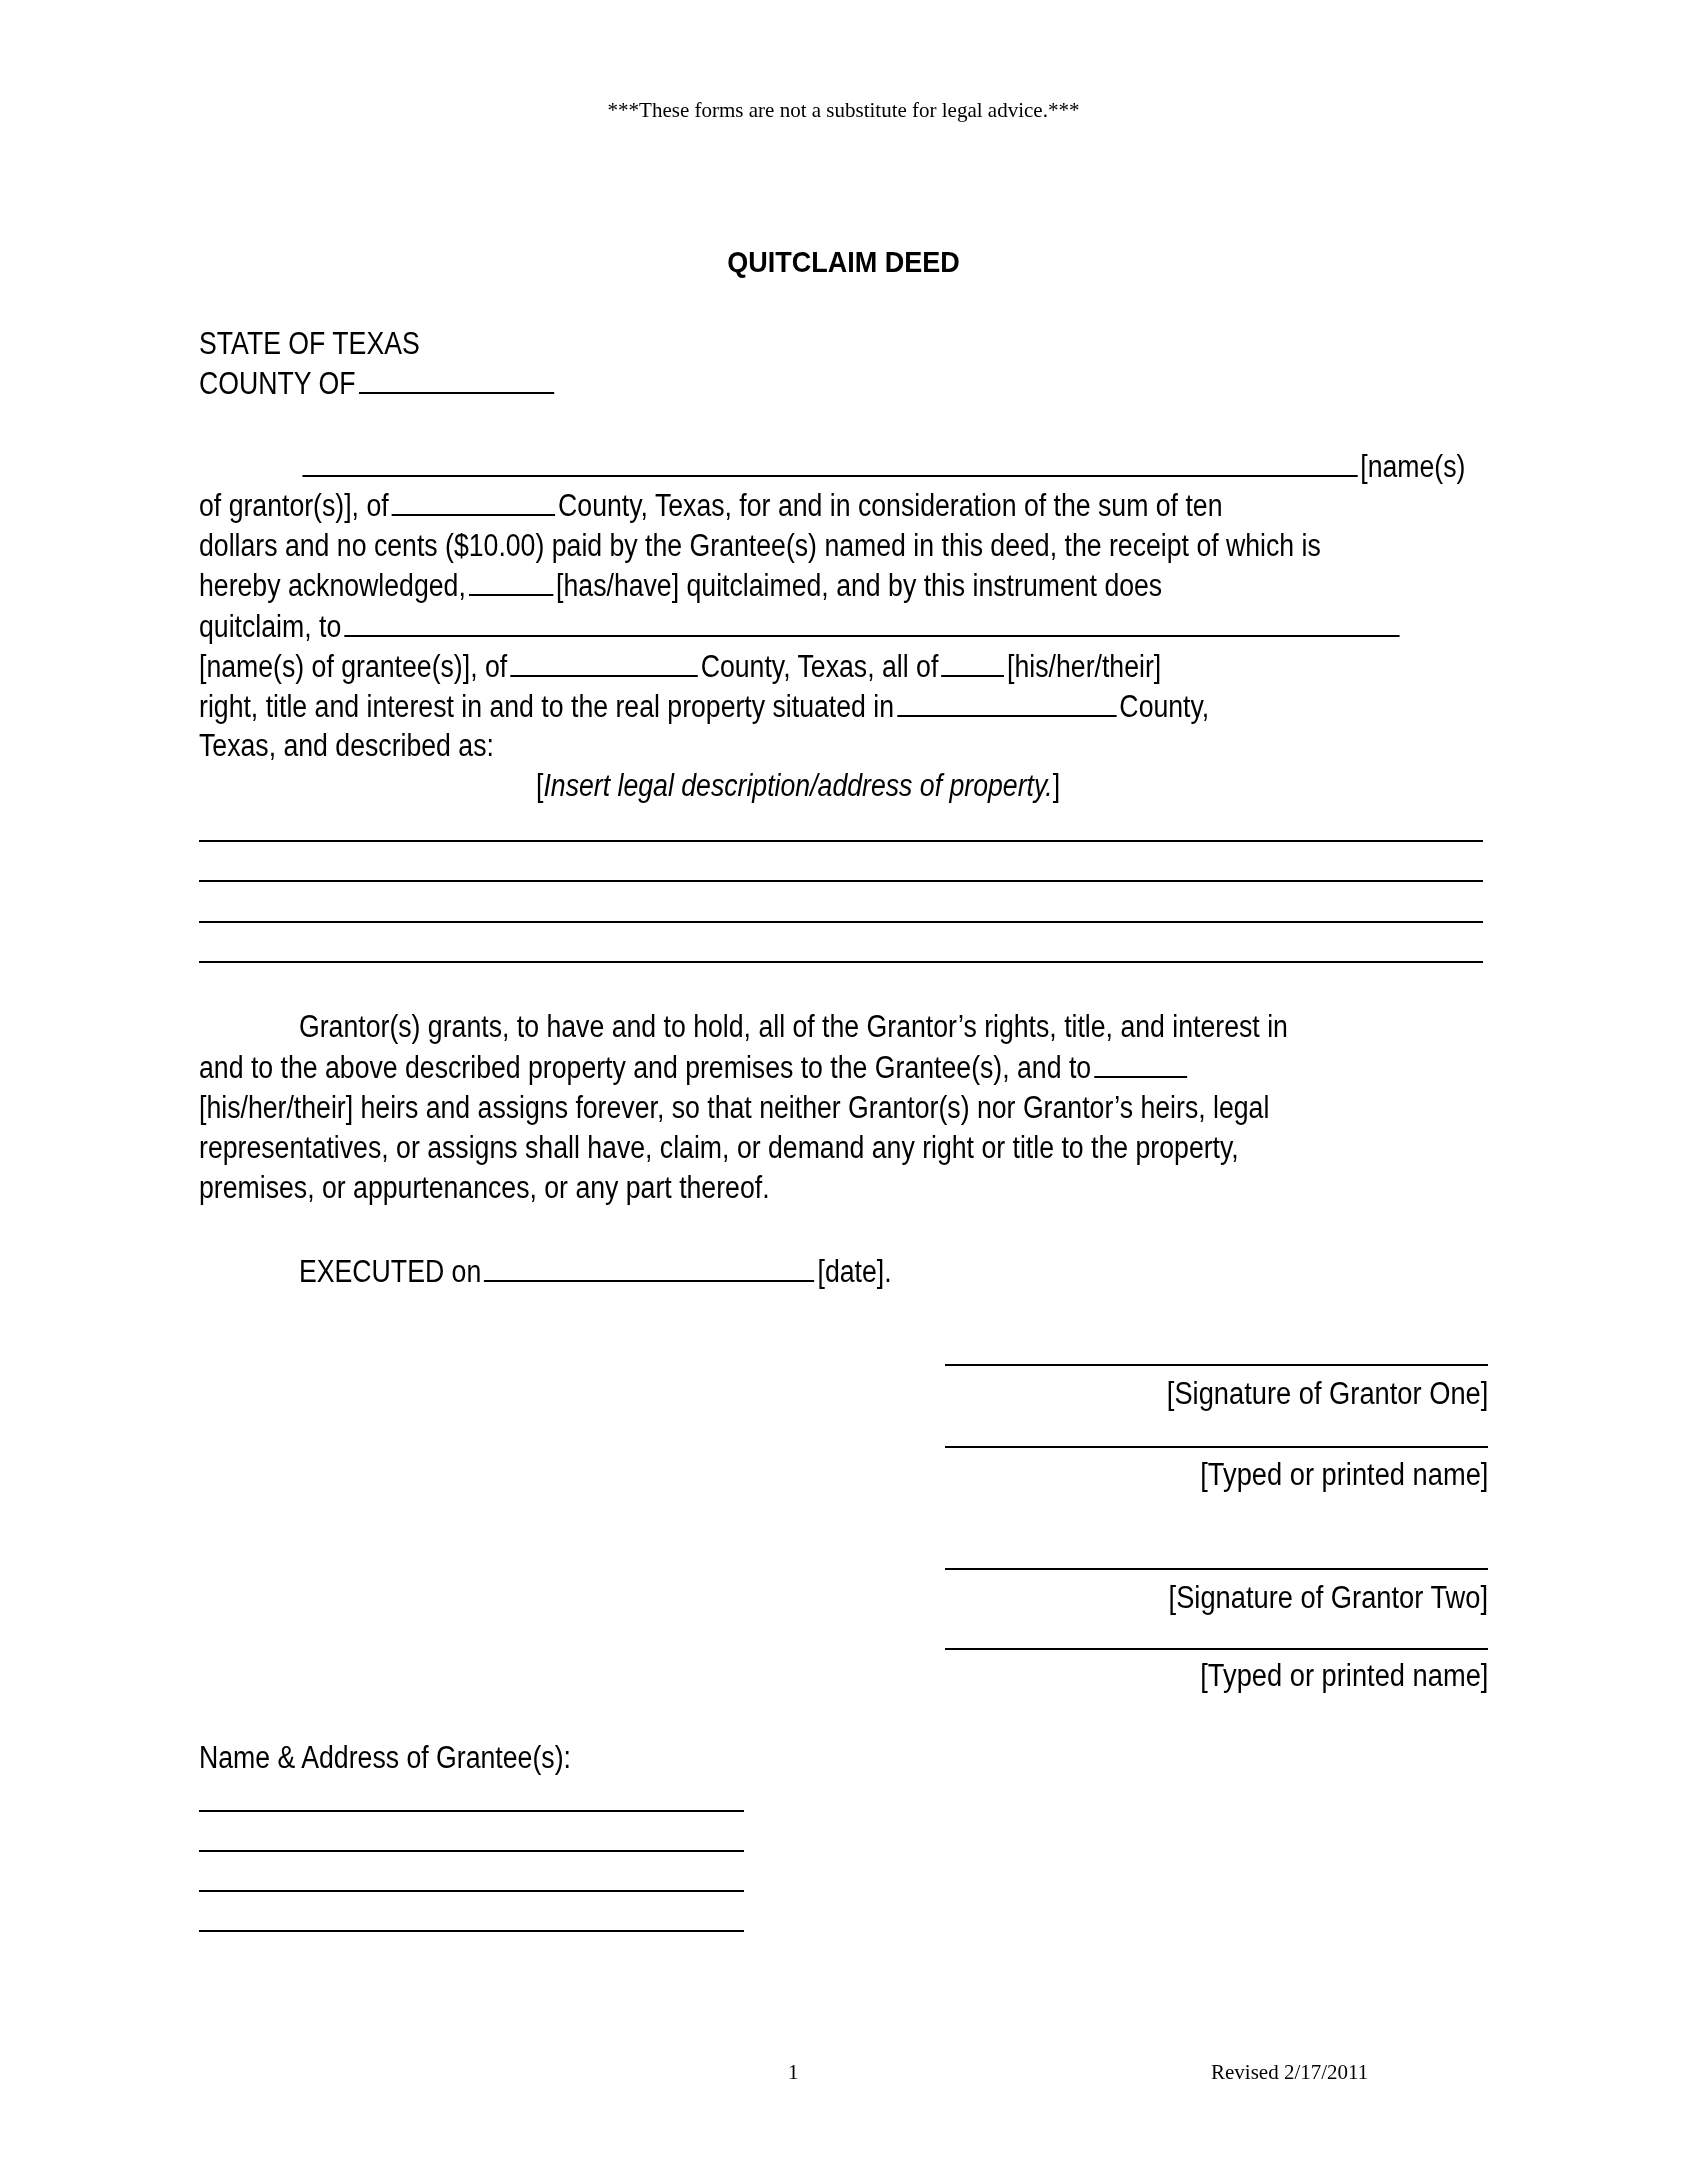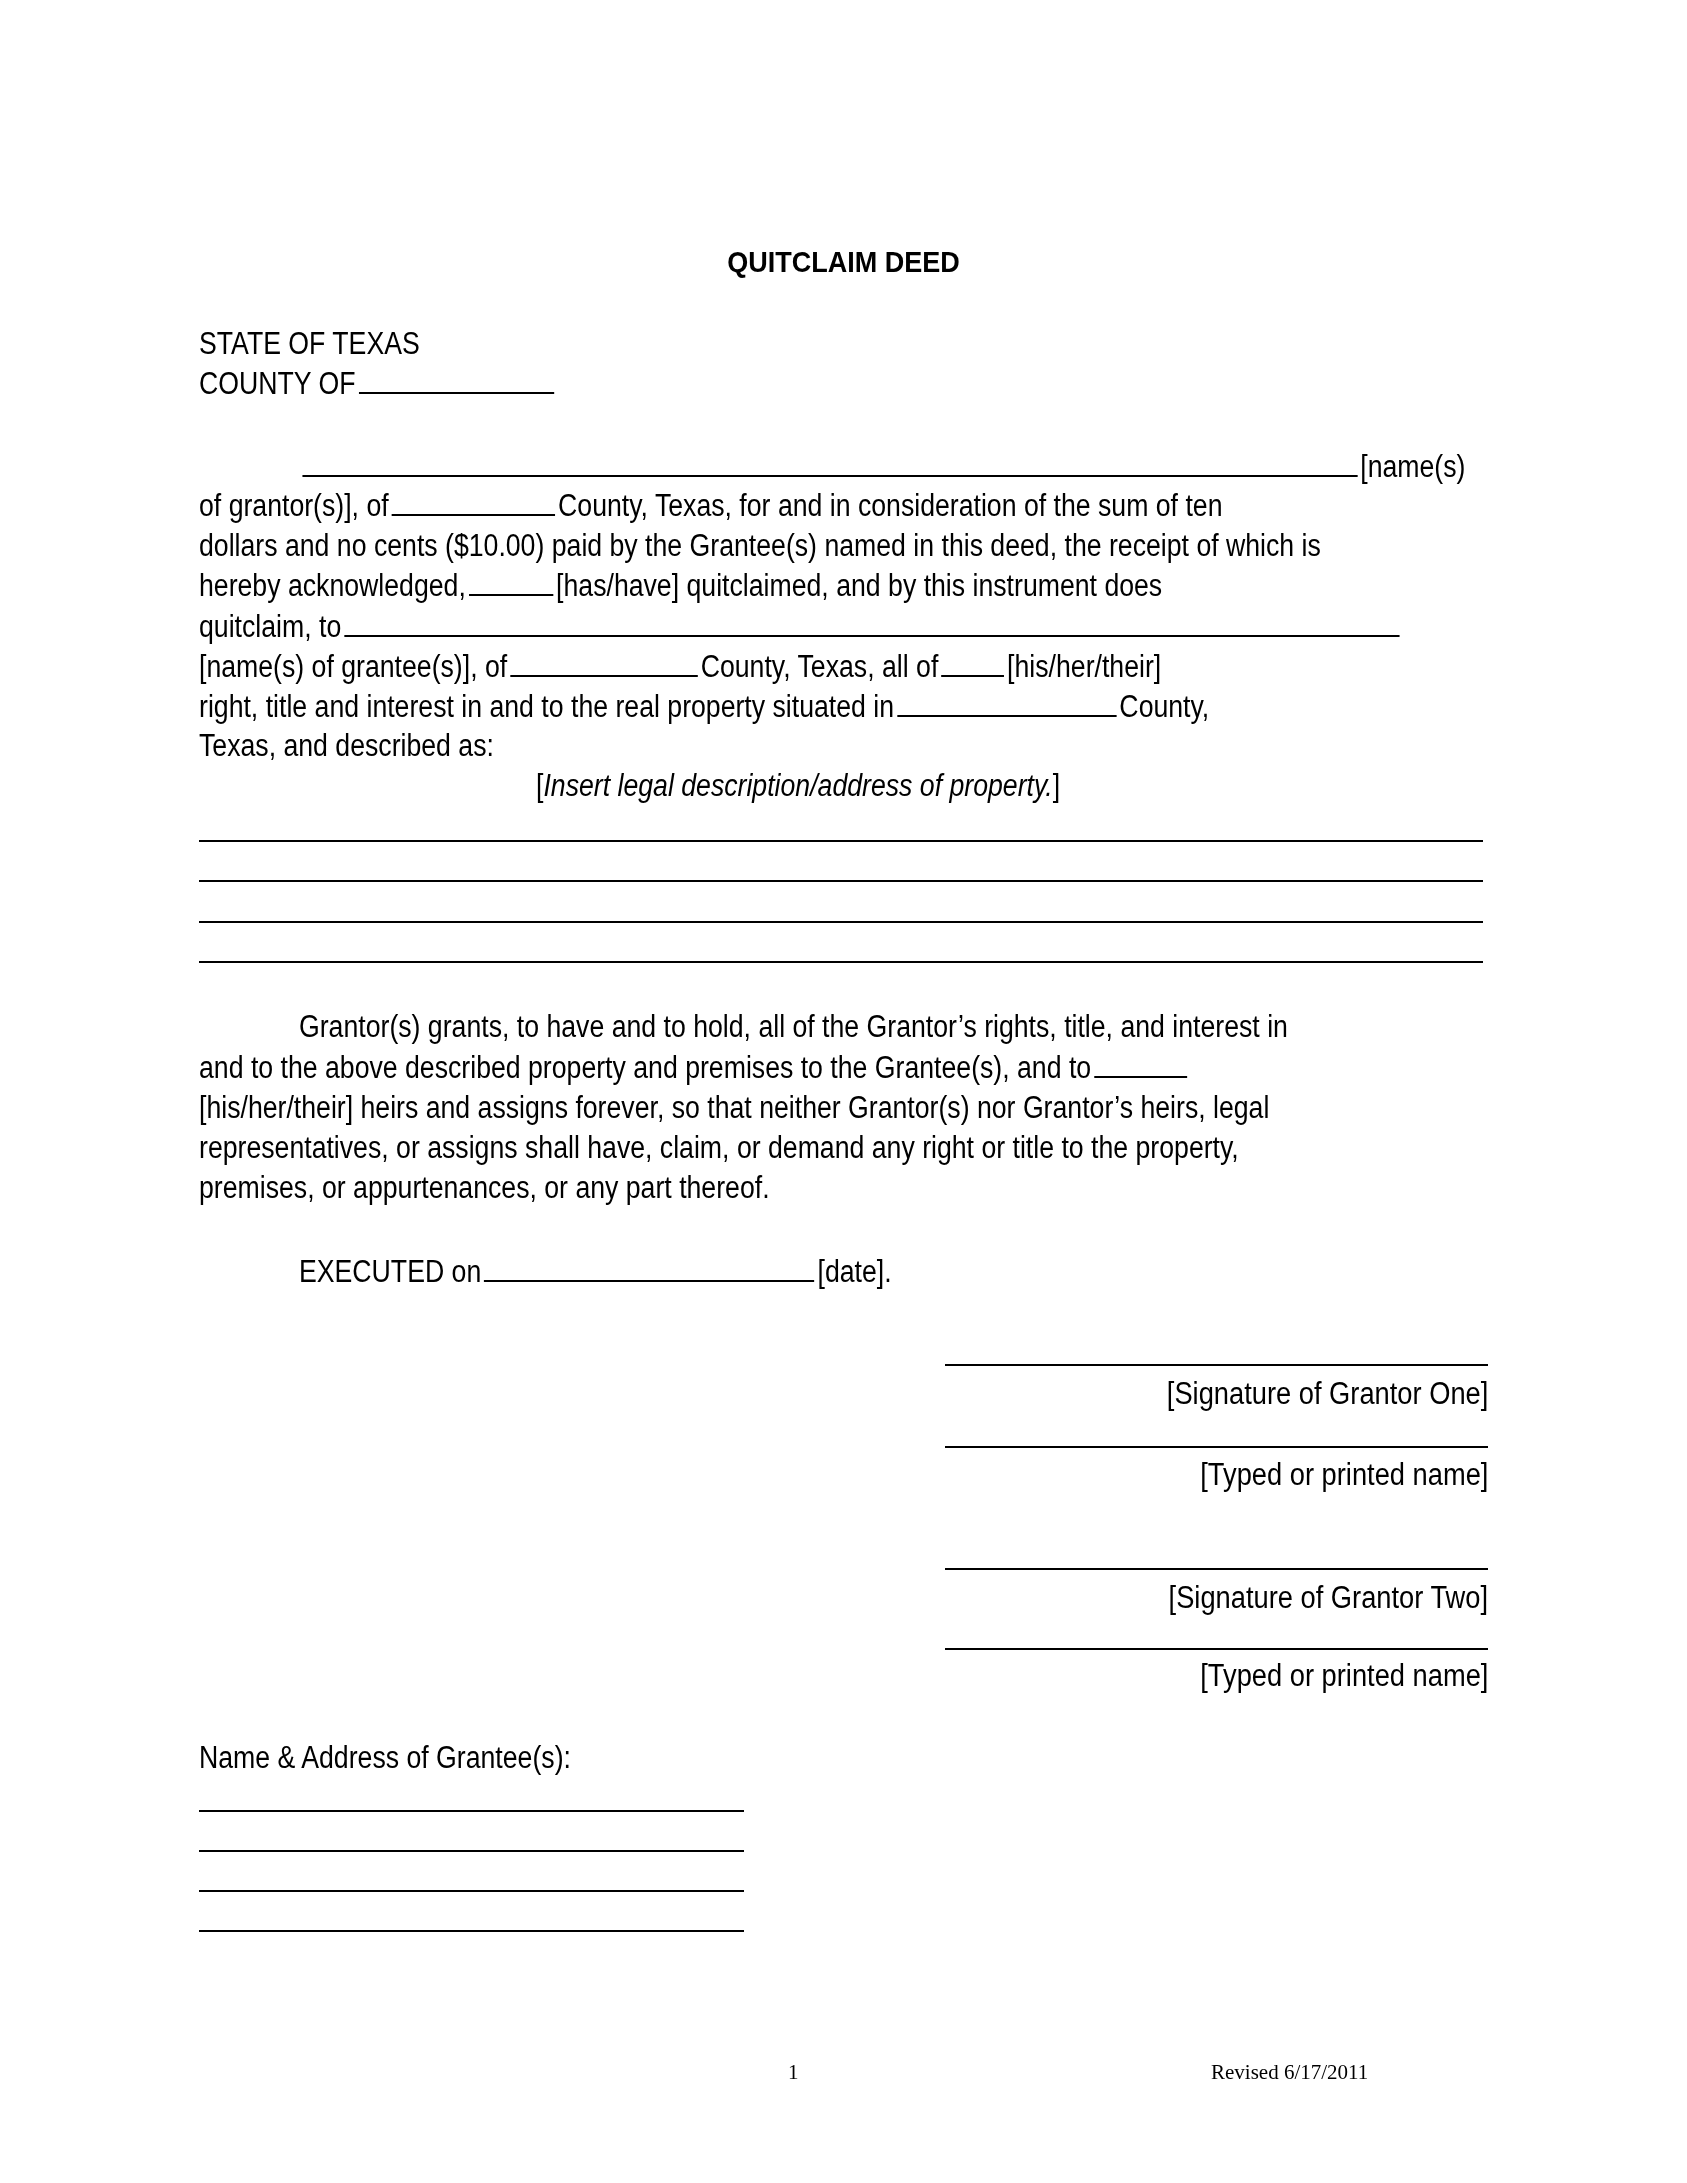--- a/index.html
+++ b/index.html
@@ -18,20 +18,21 @@
   .title { position: absolute; top: 245px; left: 0; width: 1687px; text-align: center; font-family: "Liberation Sans", "DejaVu Sans", sans-serif; font-weight: bold; font-size: 30px; transform: scaleX(0.9); transform-origin: 50% 50%; }
   .right { position: absolute; white-space: nowrap; font-family: "Liberation Sans", "DejaVu Sans", sans-serif; font-size: 31px; line-height: 1; text-align: right; transform: scaleX(0.88); transform-origin: 100% 100%; }
   .foot { position: absolute; font-family: "Liberation Serif", "DejaVu Serif", serif; font-size: 21px; white-space: nowrap; }
   i { font-style: italic; }
 </style>
 </head>
 <body>
 
 <div class="page">
 
+  <div class="disclaimer serif">***These forms are not a substitute for legal advice.***</div>
 
   <div class="title">QUITCLAIM DEED</div>
 
   <div class="ln" style="left:199px; top:328px;">STATE OF TEXAS</div>
   <div class="ln" style="left:199px; top:368px;">
     <span>COUNTY OF</span><span class="blank" style="width:227px;"></span>
   </div>
 
   <div class="ln" style="left:299px; top:451px;">
     <span class="blank" style="width:1227px;"></span><span>[name(s)</span>
@@ -84,16 +85,16 @@
   <div class="rule" style="left:945px; top:1648px; width:543px;"></div>
   <div class="right" style="right:199px; top:1660px;">[Typed or printed name]</div>
 
   <div class="ln" style="left:199px; top:1742px;">Name &amp; Address of Grantee(s):</div>
   <div class="rule" style="left:199px; top:1810px; width:545px;"></div>
   <div class="rule" style="left:199px; top:1850px; width:545px;"></div>
   <div class="rule" style="left:199px; top:1890px; width:545px;"></div>
   <div class="rule" style="left:199px; top:1930px; width:545px;"></div>
 
   <div class="foot" style="left:788px; top:2060px;">1</div>
-  <div class="foot" style="left:1211px; top:2060px;">Revised 6/17/2011</div>
+  <div class="foot" style="left:1211px; top:2060px;">Revised 2/17/2011</div>
 
 </div>
 
 
 </body></html>

